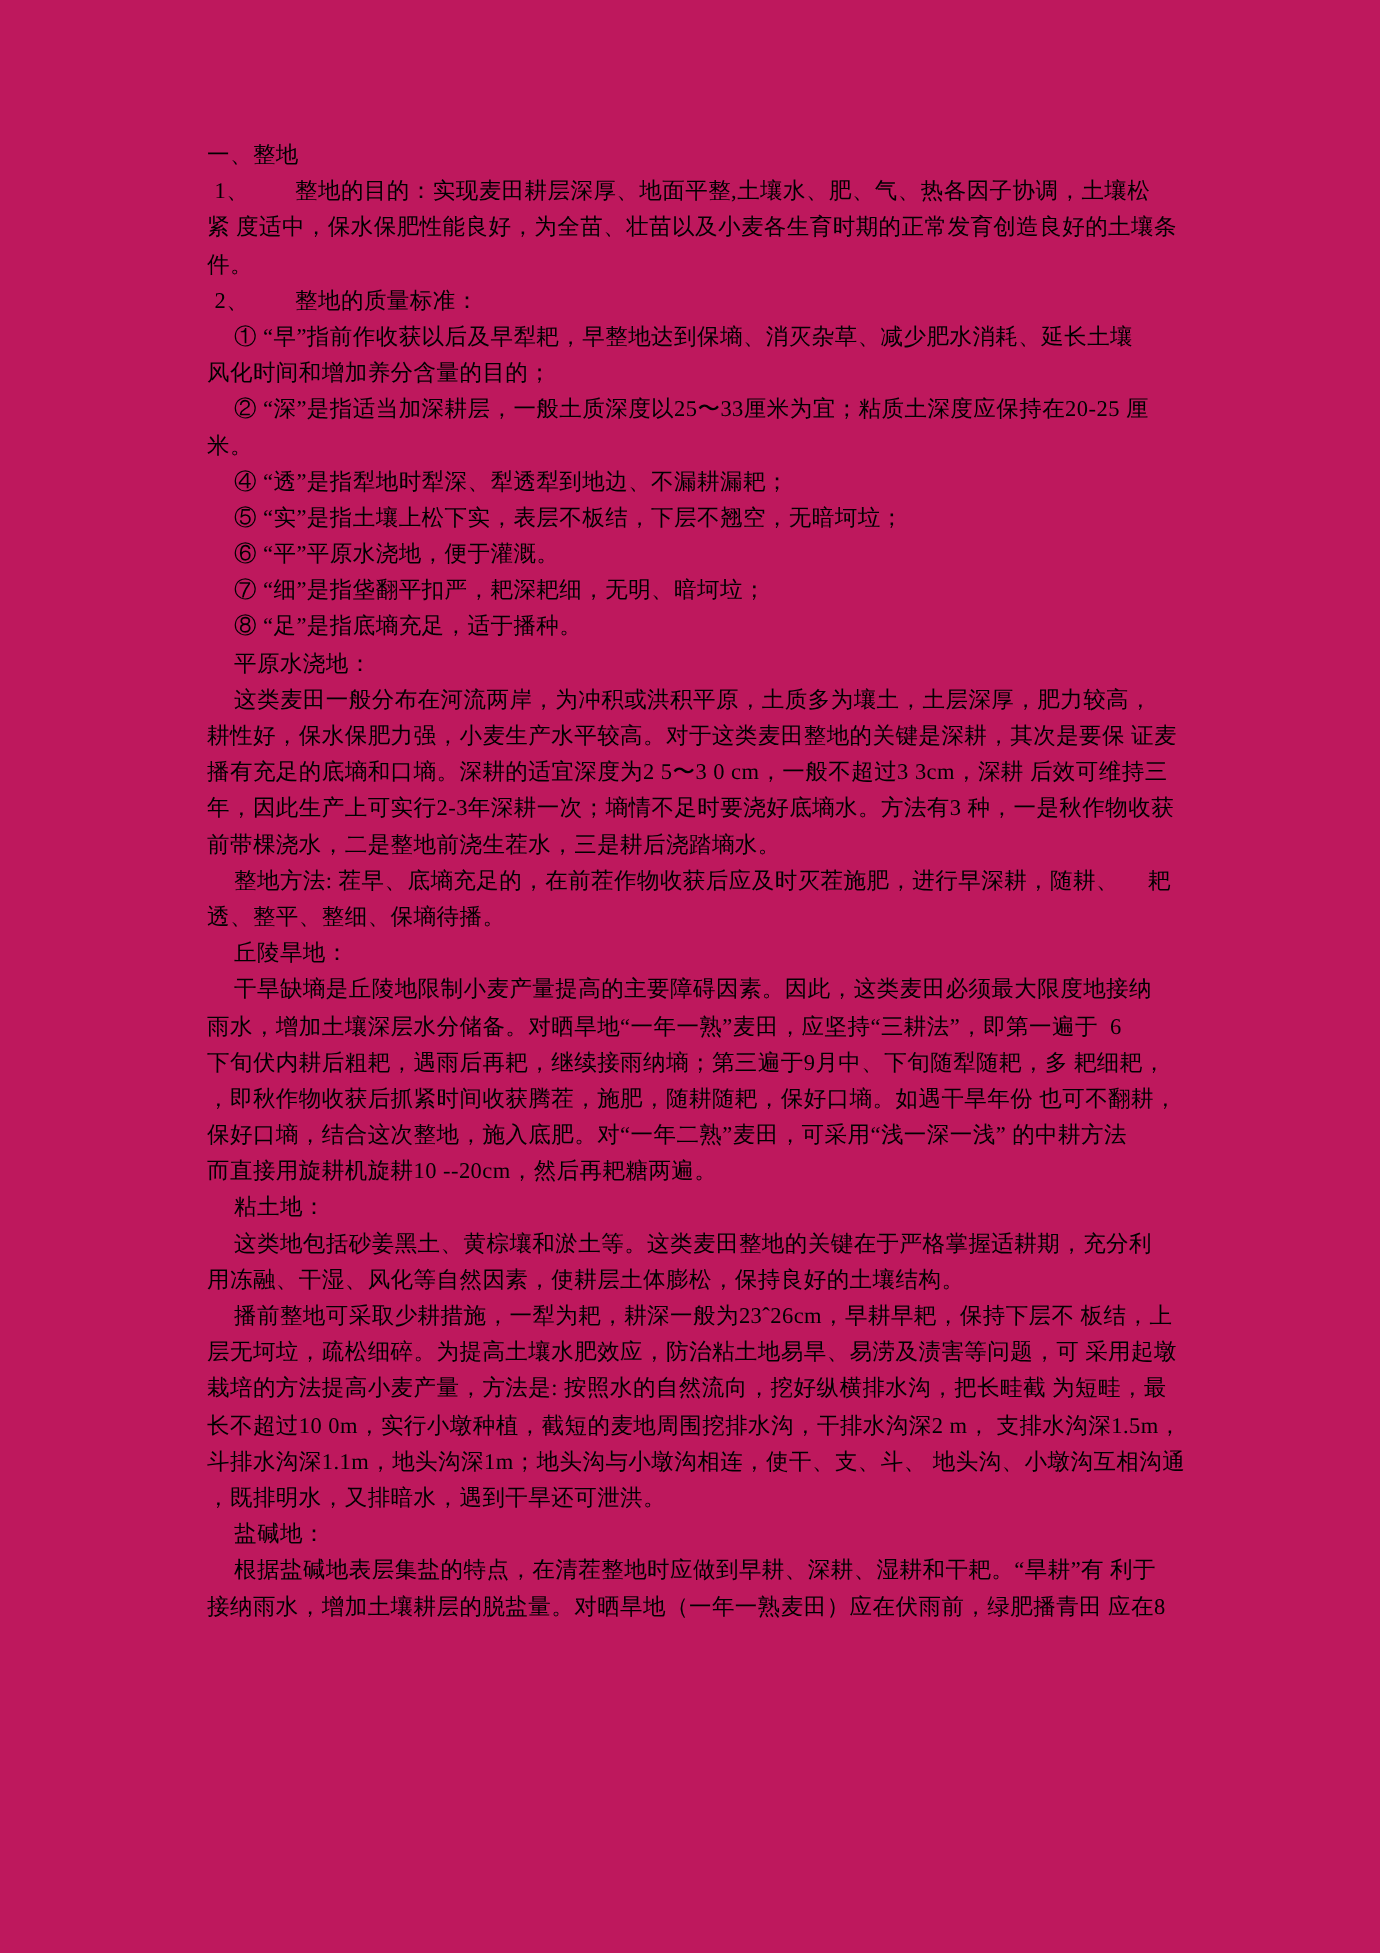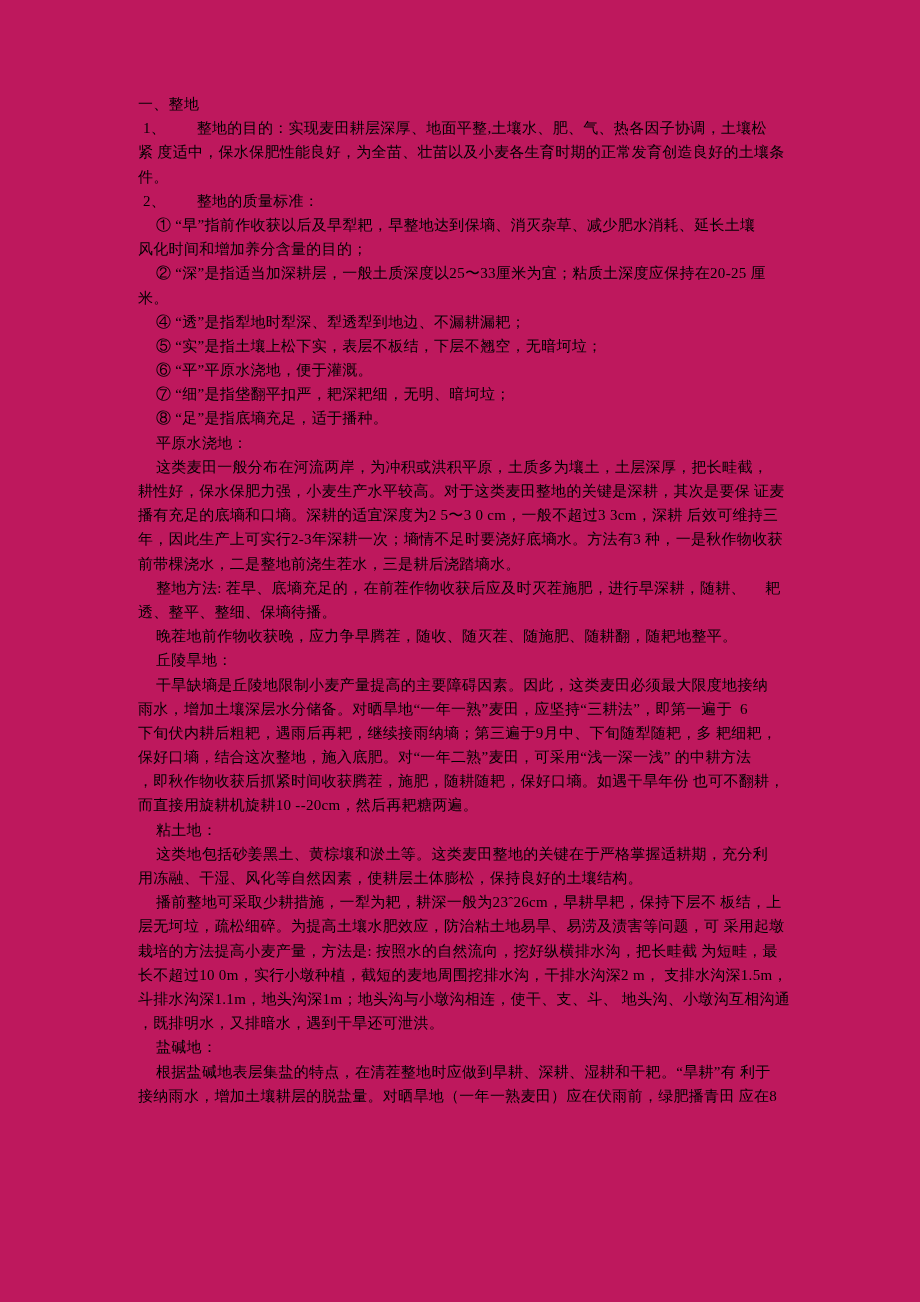--- a/index.html
+++ b/index.html
@@ -48,34 +48,33 @@
       <div class="text-line ind-2">① “早”指前作收获以后及早犁耙，早整地达到保墒、消灭杂草、减少肥水消耗、延长土壤</div>
       <div class="text-line ind-0">风化时间和增加养分含量的目的；</div>
       <div class="text-line ind-2">② “深”是指适当加深耕层，一般土质深度以25〜33厘米为宜；粘质土深度应保持在20-25 厘</div>
       <div class="text-line ind-0">米。</div>
       <div class="text-line ind-2">④ “透”是指犁地时犁深、犁透犁到地边、不漏耕漏耙；</div>
       <div class="text-line ind-2">⑤ “实”是指土壤上松下实，表层不板结，下层不翘空，无暗坷垃；</div>
       <div class="text-line ind-2">⑥ “平”平原水浇地，便于灌溉。</div>
       <div class="text-line ind-2">⑦ “细”是指垡翻平扣严，耙深耙细，无明、暗坷垃；</div>
       <div class="text-line ind-2">⑧ “足”是指底墒充足，适于播种。</div>
       <div class="text-line ind-2">平原水浇地：</div>
-      <div class="text-line ind-2">这类麦田一般分布在河流两岸，为冲积或洪积平原，土质多为壤土，土层深厚，把长畦截，</div>
+      <div class="text-line ind-2">这类麦田一般分布在河流两岸，为冲积或洪积平原，土质多为壤土，土层深厚，肥力较高，</div>
       <div class="text-line ind-0">耕性好，保水保肥力强，小麦生产水平较高。对于这类麦田整地的关键是深耕，其次是要保 证麦</div>
       <div class="text-line ind-0">播有充足的底墒和口墒。深耕的适宜深度为2 5〜3 0 cm，一般不超过3 3cm，深耕 后效可维持三</div>
       <div class="text-line ind-0">年，因此生产上可实行2-3年深耕一次；墒情不足时要浇好底墒水。方法有3 种，一是秋作物收获</div>
       <div class="text-line ind-0">前带棵浇水，二是整地前浇生茬水，三是耕后浇踏墒水。</div>
       <div class="text-line ind-2">整地方法: 茬早、底墒充足的，在前茬作物收获后应及时灭茬施肥，进行早深耕，随耕、　 耙</div>
       <div class="text-line ind-0">透、整平、整细、保墒待播。</div>
-      <div class="text-line ind-2">晚茬地前作物收获晚，应力争早腾茬，随收、随灭茬、随施肥、随耕翻，随耙地整平。</div>
       <div class="text-line ind-2">丘陵旱地：</div>
       <div class="text-line ind-2">干旱缺墒是丘陵地限制小麦产量提高的主要障碍因素。因此，这类麦田必须最大限度地接纳</div>
       <div class="text-line ind-0">雨水，增加土壤深层水分储备。对晒旱地“一年一熟”麦田，应坚持“三耕法”，即第一遍于  6</div>
       <div class="text-line ind-0">下旬伏内耕后粗耙，遇雨后再耙，继续接雨纳墒；第三遍于9月中、下旬随犁随耙，多 耙细耙，</div>
+      <div class="text-line ind-0">，即秋作物收获后抓紧时间收获腾茬，施肥，随耕随耙，保好口墒。如遇干旱年份 也可不翻耕，</div>
       <div class="text-line ind-0">保好口墒，结合这次整地，施入底肥。对“一年二熟”麦田，可采用“浅一深一浅” 的中耕方法</div>
-      <div class="text-line ind-0">，即秋作物收获后抓紧时间收获腾茬，施肥，随耕随耙，保好口墒。如遇干旱年份 也可不翻耕，</div>
       <div class="text-line ind-0">而直接用旋耕机旋耕10 --20cm，然后再耙糖两遍。</div>
       <div class="text-line ind-2">粘土地：</div>
       <div class="text-line ind-2">这类地包括砂姜黑土、黄棕壤和淤土等。这类麦田整地的关键在于严格掌握适耕期，充分利</div>
       <div class="text-line ind-0">用冻融、干湿、风化等自然因素，使耕层土体膨松，保持良好的土壤结构。</div>
       <div class="text-line ind-2">播前整地可采取少耕措施，一犁为耙，耕深一般为23ˆ26cm，早耕早耙，保持下层不 板结，上</div>
       <div class="text-line ind-0">层无坷垃，疏松细碎。为提高土壤水肥效应，防治粘土地易旱、易涝及渍害等问题，可 采用起墩</div>
       <div class="text-line ind-0">栽培的方法提高小麦产量，方法是: 按照水的自然流向，挖好纵横排水沟，把长畦截 为短畦，最</div>
       <div class="text-line ind-0">长不超过10 0m，实行小墩种植，截短的麦地周围挖排水沟，干排水沟深2 m， 支排水沟深1.5m，</div>
       <div class="text-line ind-0">斗排水沟深1.1m，地头沟深1m；地头沟与小墩沟相连，使干、支、斗、 地头沟、小墩沟互相沟通</div>
       <div class="text-line ind-0">，既排明水，又排暗水，遇到干旱还可泄洪。</div>

